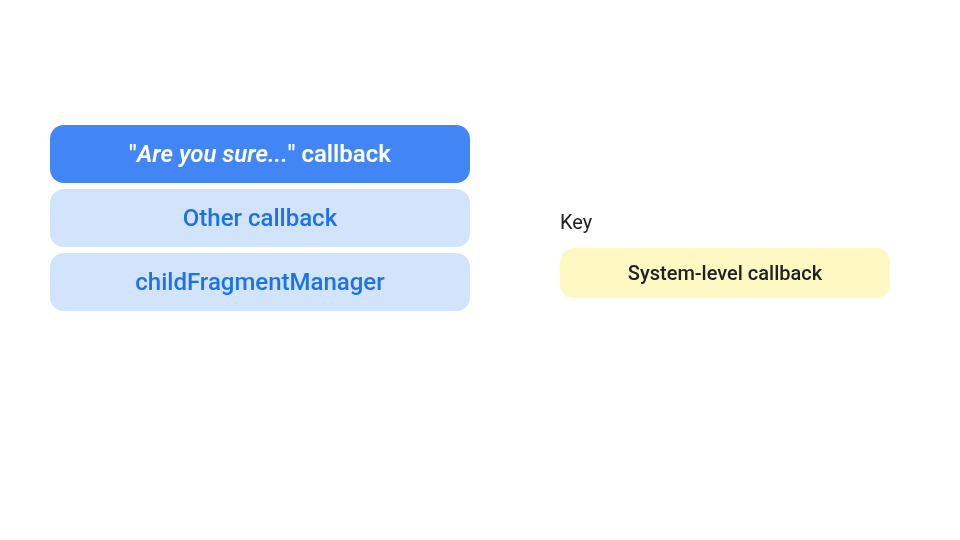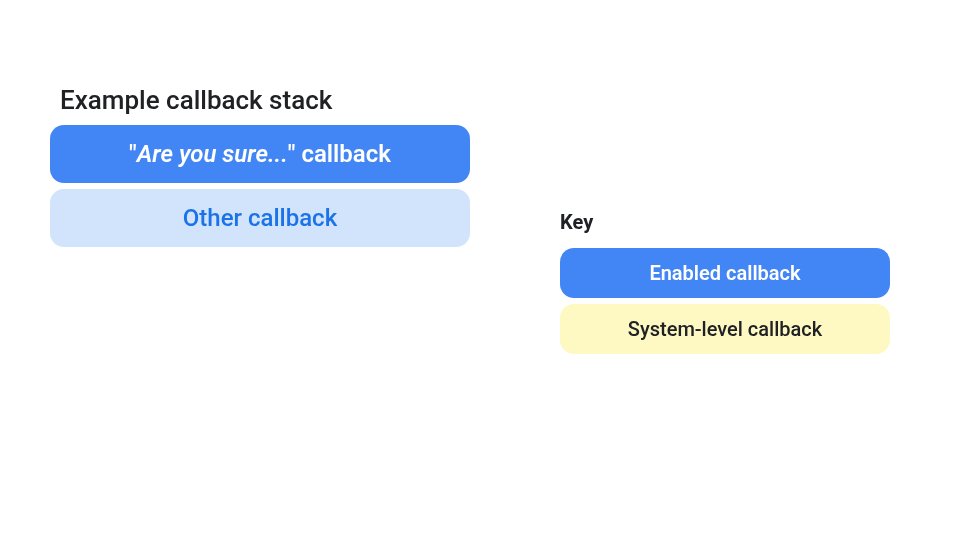--- a/index.html
+++ b/index.html
@@ -12,21 +12,21 @@
     top: 85px;
     font-size: 26px;
     font-weight: 500;
     color: #202124;
   }
   .key-title {
     position: absolute;
     left: 560px;
     top: 210px;
     font-size: 20px;
-    font-weight: 700;
+    font-weight: 400;
     color: #202124;
   }
 
   .stack {
     position: absolute;
     left: 50px;
     top: 125px;
     width: 420px;
     display: flex;
     flex-direction: column;
@@ -58,37 +58,36 @@
   .system { background: #fef9c3; color: #202124; }
 
   .italic { font-style: italic; }
   .pill span { display: inline; }
 </style>
 </head>
 <body>
 
 <div class="canvas">
 
-  <div class="stack-title">Example callback stack</div>
 
   <div class="stack">
     <div class="pill enabled">
       <span>"</span>
         <span class="italic">Are you sure...</span>
         <span>" callback</span>
     </div>
     <div class="pill disabled">
       <span>Other callback</span>
     </div>
+    <div class="pill disabled">
+      <span>childFragmentManager</span>
+    </div>
   </div>
 
   <div class="key-title">Key</div>
 
   <div class="legend">
-    <div class="pill enabled">
-      <span>Enabled callback</span>
-    </div>
     <div class="pill system">
       <span>System-level callback</span>
     </div>
   </div>
 
 </div>
 
 </body></html>

